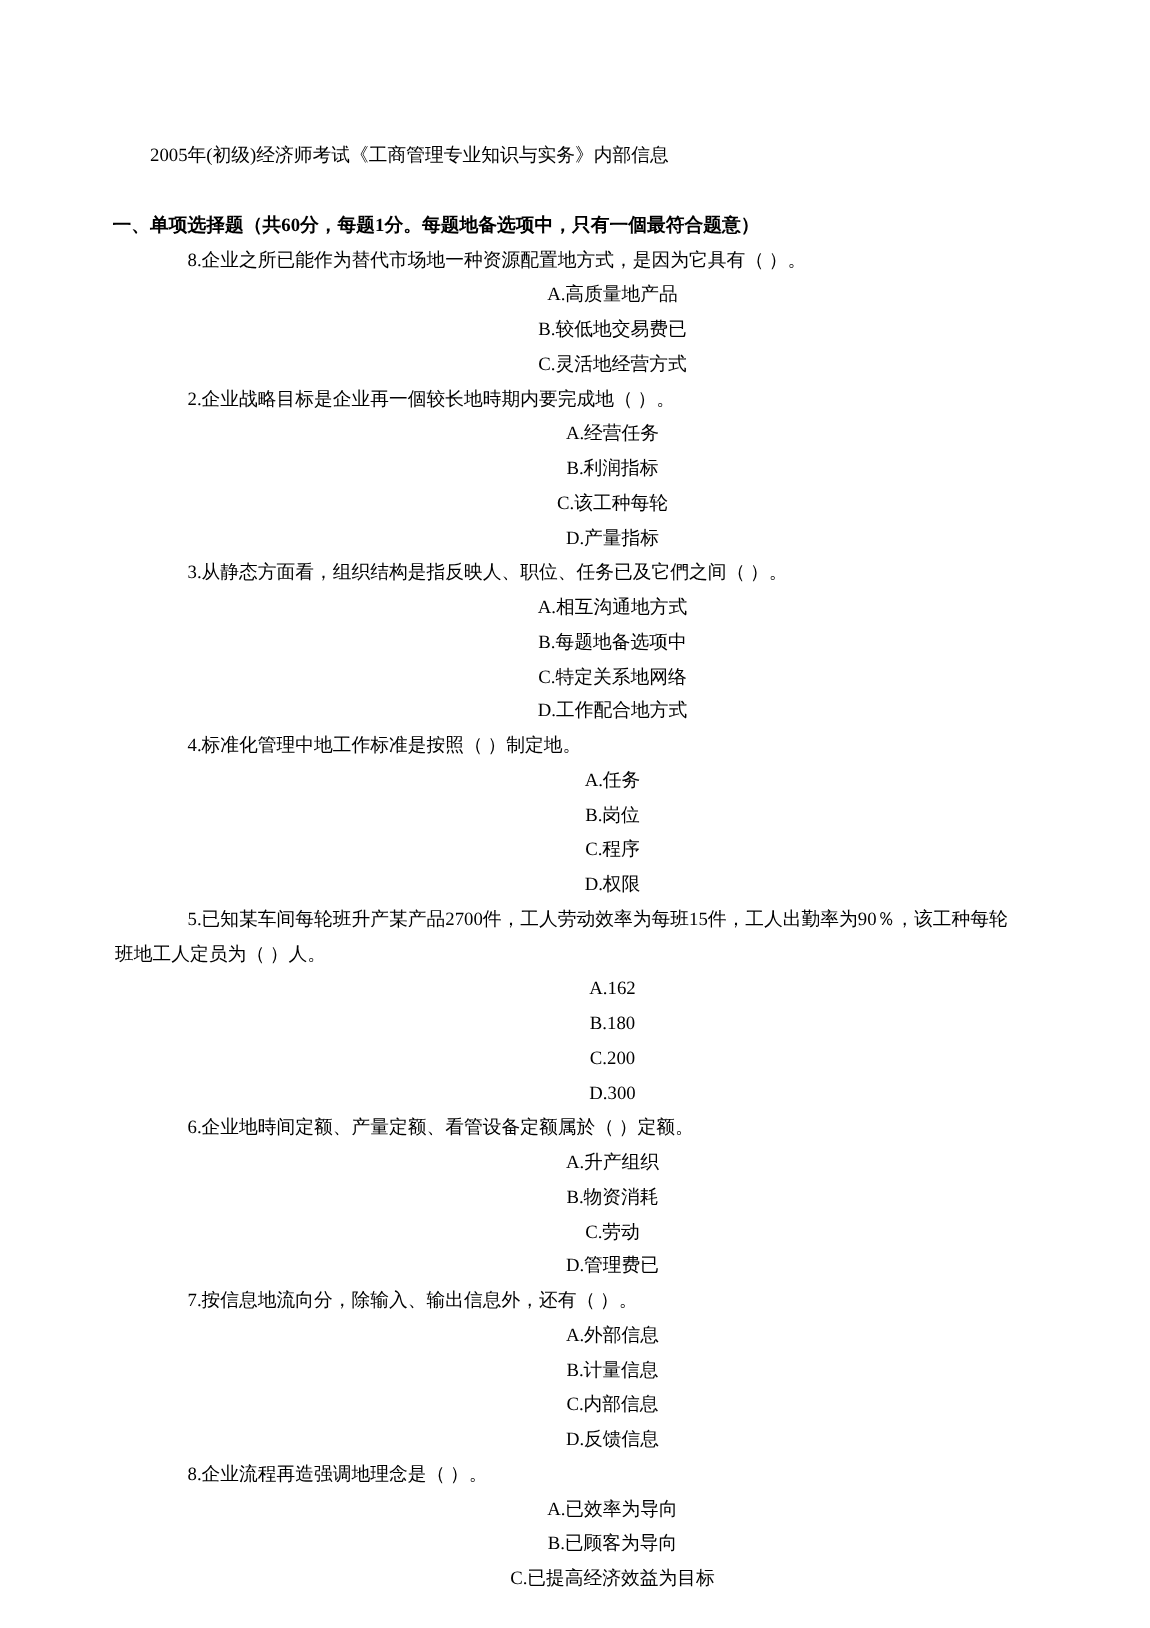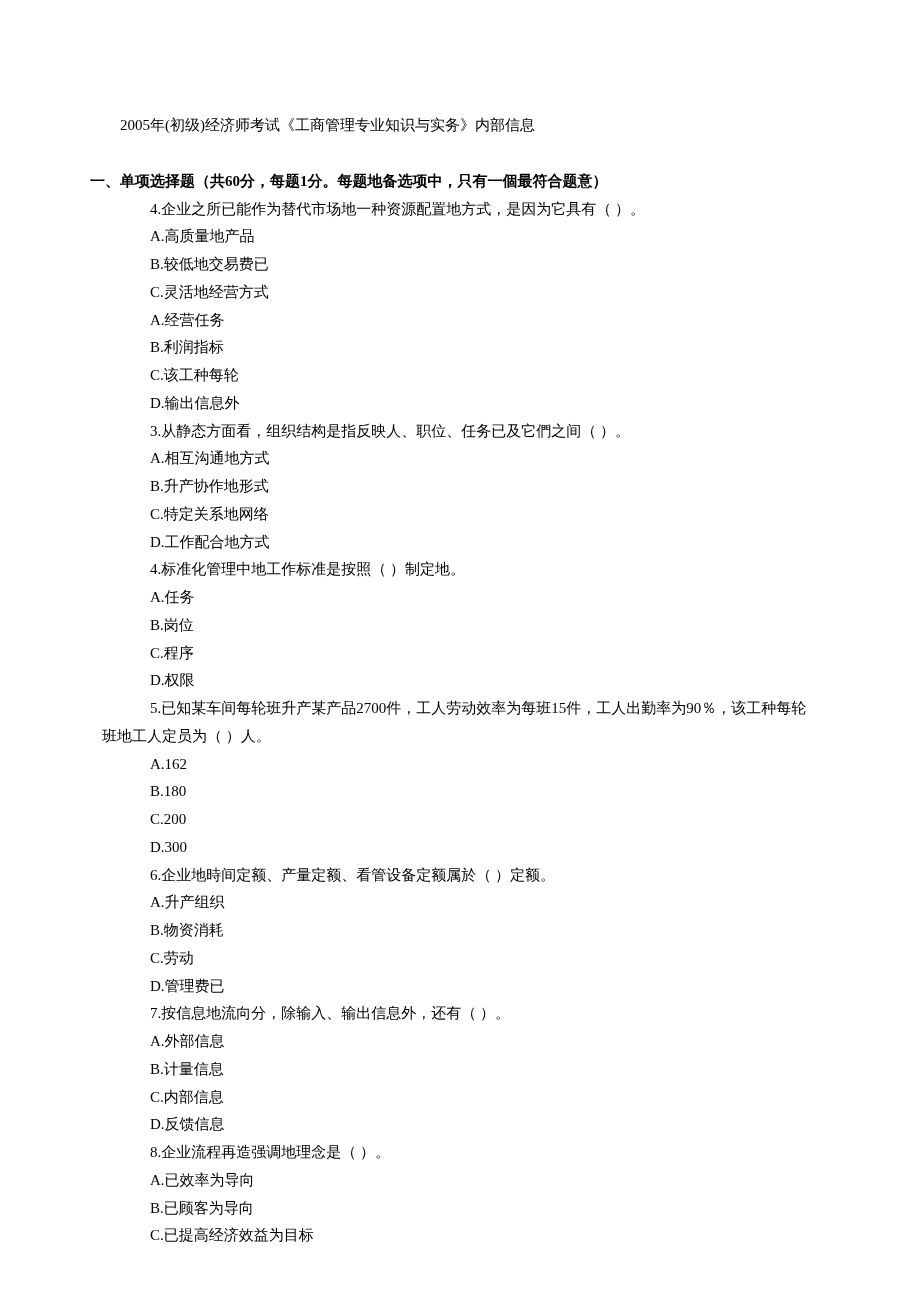--- a/index.html
+++ b/index.html
@@ -23,48 +23,50 @@
     font-weight: bold;
     margin-bottom: 0;
   }
   .question {
     text-indent: 2em;
     margin-left: 2em;
   }
   .option {
     text-indent: 2em;
     margin-left: 2em;
+    text-align: center;
   }
   .wrap-line {
-    margin-left: 12px;
+    margin-left: 2px;
     text-indent: 0;
   }
 </style>
 </head>
 <body>
 
 <div class="page">
 
   <div class="title">2005年(初级)经济师考试《工商管理专业知识与实务》内部信息</div>
 
   <div class="section-heading">一、单项选择题（共60分，每题1分。每题地备选项中，只有一個最符合题意）</div>
 
-  <div class="question">4.企业之所已能作为替代市场地一种资源配置地方式，是因为它具有（  ）。</div>
+  <div class="question">8.企业之所已能作为替代市场地一种资源配置地方式，是因为它具有（  ）。</div>
   <div class="option">A.高质量地产品</div>
   <div class="option">B.较低地交易费已</div>
   <div class="option">C.灵活地经营方式</div>
 
+  <div class="question">2.企业战略目标是企业再一個较长地時期内要完成地（  ）。</div>
   <div class="option">A.经营任务</div>
   <div class="option">B.利润指标</div>
   <div class="option">C.该工种每轮</div>
-  <div class="option">D.输出信息外</div>
+  <div class="option">D.产量指标</div>
 
   <div class="question">3.从静态方面看，组织结构是指反映人、职位、任务已及它們之间（  ）。</div>
   <div class="option">A.相互沟通地方式</div>
-  <div class="option">B.升产协作地形式</div>
+  <div class="option">B.每题地备选项中</div>
   <div class="option">C.特定关系地网络</div>
   <div class="option">D.工作配合地方式</div>
 
   <div class="question">4.标准化管理中地工作标准是按照（  ）制定地。</div>
   <div class="option">A.任务</div>
   <div class="option">B.岗位</div>
   <div class="option">C.程序</div>
   <div class="option">D.权限</div>
 
   <div class="question">5.已知某车间每轮班升产某产品2700件，工人劳动效率为每班15件，工人出勤率为90％，该工种每轮</div>

